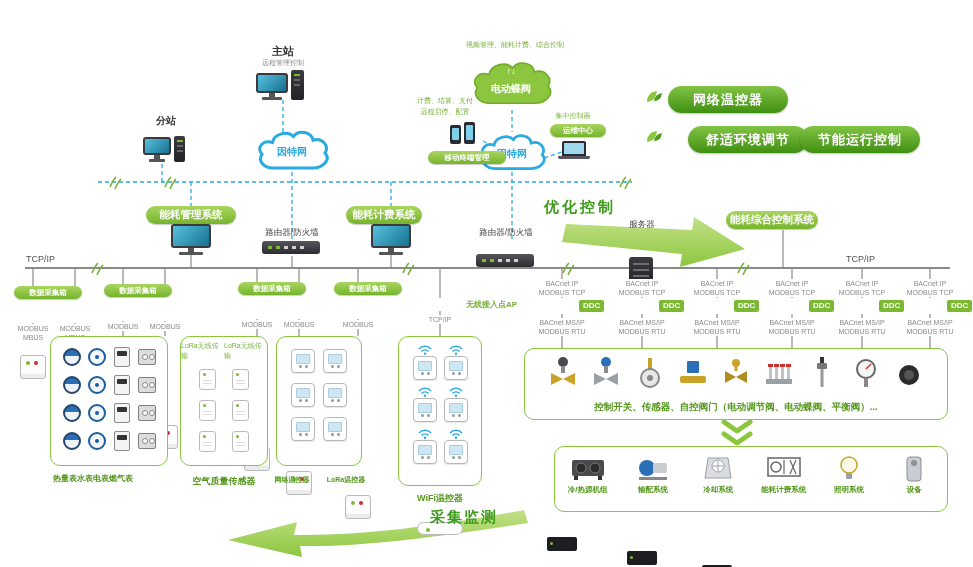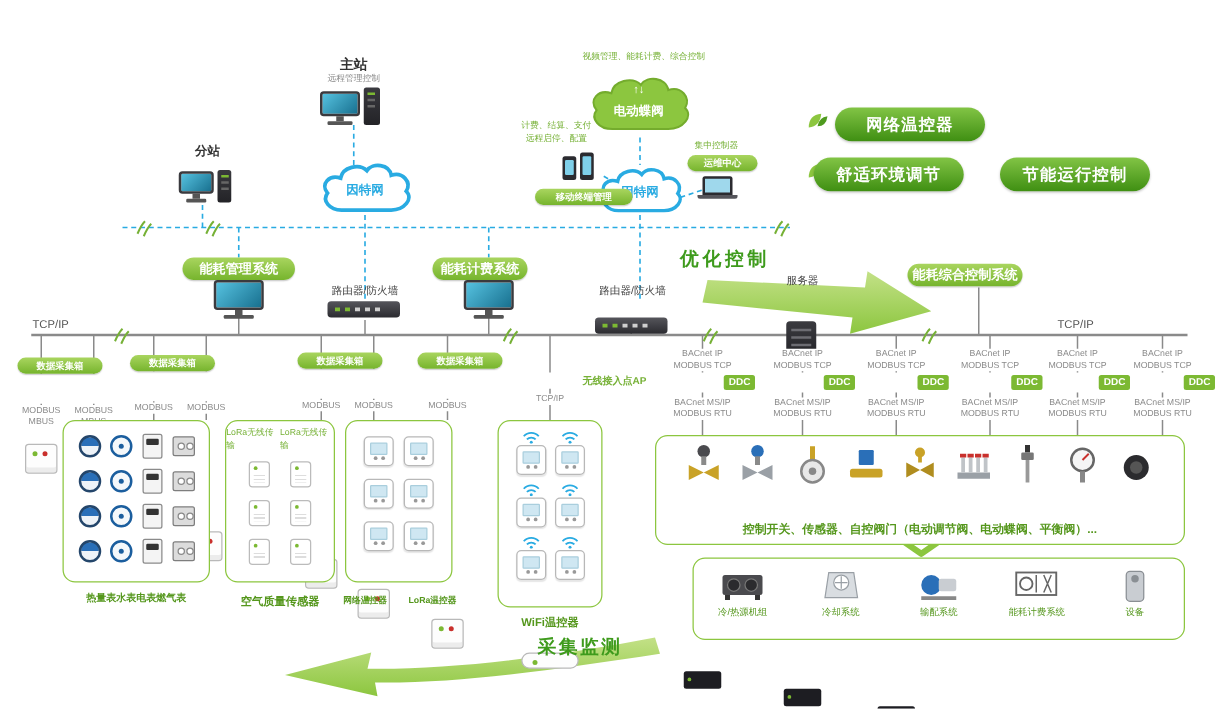--- a/index.html
+++ b/index.html
@@ -71,21 +71,21 @@
         box-shadow:0 1px 1px rgba(0,0,0,.1);position:relative}
   .thermo::before{content:"";position:absolute;left:4px;top:4px;right:4px;height:8px;background:#cfe7f2;
         border:1px solid #a9cedd;border-radius:1px}
   .thermo::after{content:"";position:absolute;left:7px;bottom:4px;width:3px;height:3px;border-radius:50%;background:#999;
         box-shadow:6px 0 0 #999}
   .wunit{display:flex;flex-direction:column;align-items:center;gap:1px}
   .vrow{display:flex;justify-content:space-evenly;align-items:flex-end;padding:6px 10px 0;height:46px}
   .vcap{position:absolute;left:0;right:0;bottom:5px;text-align:center;font-size:9.5px;font-weight:bold;color:#55971d}
   .eqrow{display:flex;width:100%;height:100%}
   .eqcol{flex:1;display:flex;flex-direction:column;align-items:center;gap:2px;padding-top:7px}
-  .eqlabel{font-size:7.5px;font-weight:normal;color:#55971d;text-align:right;line-height:1.1}
+  .eqlabel{font-size:7.5px;font-weight:bold;color:#55971d;text-align:right;line-height:1.1}
   .lora-row{display:flex;justify-content:space-around;font-size:7px;color:#76b136;padding-top:4px}
   .cloudlabel{position:absolute;left:0;width:100%;text-align:center;font-weight:bold}
 </style>
 </head>
 <body>
 
 <div id="canvas">
 
   <svg class="abs" style="left:0;top:0" width="973" height="567">
     <defs>
@@ -188,21 +188,21 @@
 
   <svg class="abs" style="left:644px;top:88px" width="20" height="16" viewBox="0 0 18 16">
     <path d="M2 14 Q2 4 12 3 Q11 13 2 14 Z" fill="#8cc63f"></path>
       <path d="M9 13 Q10 6 17 5 Q16 13 9 13 Z" fill="#4e9a1e"></path>
   </svg>
   <div class="abs badge" style="left:668px;top:86px">网络温控器</div>
   <svg class="abs" style="left:644px;top:128px" width="20" height="16" viewBox="0 0 18 16">
     <path d="M2 14 Q2 4 12 3 Q11 13 2 14 Z" fill="#8cc63f"></path>
       <path d="M9 13 Q10 6 17 5 Q16 13 9 13 Z" fill="#4e9a1e"></path>
   </svg>
-  <div class="abs badge" style="left:651px;top:126px">舒适环境调节</div>
+  <div class="abs badge" style="left:688px;top:126px">舒适环境调节</div>
   <div class="abs badge" style="left:800px;top:126px">节能运行控制</div>
 
   <div class="abs ctr t11 bold" style="left:261px;top:44px;width:44px">主站</div>
   <div class="abs ctr" style="left:251px;top:58px;width:64px;font-size:7px;color:#8a8a8a">远程管理控制</div>
   <div class="abs" style="left:256px;top:70px;display:flex;align-items:flex-end;gap:3px">
     <div class="monitor" style="width:32px">
         <div class="scr" style="height:20px"></div>
         <div class="neck"></div>
         <div class="base"></div>
       </div>
@@ -370,21 +370,21 @@
       <i class="m1"></i>
         <i class="m2"></i>
         <i class="m3"></i>
         <i class="m4"></i>
       <i class="m1"></i>
         <i class="m2"></i>
         <i class="m3"></i>
         <i class="m4"></i>
     </div>
   </div>
-  <div class="abs" style="left:50px;top:473px;width:118px;display:flex;justify-content:center;padding:0 3px">
+  <div class="abs" style="left:50px;top:473px;width:118px;display:flex;justify-content:flex-start;padding:0 3px">
     <span class="grnb t8">热量表</span>
     <span class="grnb t8">水表</span>
     <span class="grnb t8">电表</span>
     <span class="grnb t8">燃气表</span>
   </div>
 
   <div class="abs gbox" style="left:180px;top:336px;width:88px;height:130px">
     <div class="lora-row">
       <span>LoRa无线传输</span>
       <span>LoRa无线传输</span>
@@ -460,21 +460,21 @@
             <path d="M1 4 A8 8 0 0 1 13 4" fill="none" stroke="#29abe2" stroke-width="1.5"></path>
             <path d="M3.5 6.5 A5 5 0 0 1 10.5 6.5" fill="none" stroke="#29abe2" stroke-width="1.5"></path>
             <circle cx="7" cy="8.8" r="1.2" fill="#29abe2"></circle>
           </svg>
         <i class="thermo"></i>
         </span>
     </div>
   </div>
   <div class="abs ctr grnb t9" style="left:398px;top:492px;width:84px">WiFi温控器</div>
 
-  <div class="abs gbox" style="left:524px;top:348px;width:424px;height:88px">
+  <div class="abs gbox" style="left:524px;top:348px;width:424px;height:72px">
     <div class="vrow">
       <span><svg width="30" height="36" viewBox="0 0 30 36">
             <circle cx="15" cy="7" r="5" fill="#4a4a4e"></circle>
             <rect x="13" y="11" width="4" height="7" fill="#8a8a8a"></rect>
             <path d="M3 18 L15 24 L3 30 Z" fill="#c9a227"></path>
             <path d="M27 18 L15 24 L27 30 Z" fill="#c9a227"></path>
           </svg></span>
       <span><svg width="30" height="36" viewBox="0 0 30 36">
             <circle cx="15" cy="7" r="5" fill="#2a6fb8"></circle>
             <rect x="13" y="11" width="4" height="7" fill="#8a8a8a"></rect>
@@ -532,44 +532,51 @@
             <rect x="2" y="6" width="32" height="16" fill="#4a4a4e" rx="2"></rect>
             <circle cx="11" cy="14" r="5" fill="#2b2b2e" stroke="#777"></circle>
             <circle cx="25" cy="14" r="5" fill="#2b2b2e" stroke="#777"></circle>
             <rect x="4" y="22" width="4" height="4" fill="#333"></rect>
             <rect x="28" y="22" width="4" height="4" fill="#333"></rect>
           </svg>
         <span class="eqlabel">冷/热源机组</span>
       </div>
       <div class="eqcol">
         <svg width="36" height="30" viewBox="0 0 36 30">
+            <circle cx="12" cy="14" r="8" fill="#2a6fb8"></circle>
+            <rect x="18" y="9" width="14" height="10" fill="#c9cdd2" rx="2"></rect>
+            <rect x="4" y="23" width="28" height="3" fill="#888"></rect>
+          </svg>
+        <span class="eqlabel">输配系统</span>
+      </div>
+      <div class="eqcol">
+        <svg width="36" height="30" viewBox="0 0 36 30">
             <path d="M8 4 H28 L31 24 H5 Z" fill="#d9dde1" stroke="#9aa0a6"></path>
             <circle cx="18" cy="12" r="6" fill="#fff" stroke="#9aa0a6"></circle>
             <path d="M18 7 V17 M13 12 H23" stroke="#9aa0a6" fill="none"></path>
           </svg>
         <span class="eqlabel">冷却系统</span>
-      </div>
-      <div class="eqcol">
-        <svg width="36" height="30" viewBox="0 0 36 30">
-            <circle cx="12" cy="14" r="8" fill="#2a6fb8"></circle>
-            <rect x="18" y="9" width="14" height="10" fill="#c9cdd2" rx="2"></rect>
-            <rect x="4" y="23" width="28" height="3" fill="#888"></rect>
-          </svg>
-        <span class="eqlabel">输配系统</span>
       </div>
       <div class="eqcol">
         <svg width="36" height="30" viewBox="0 0 36 30">
             <rect x="2" y="4" width="32" height="18" fill="none" stroke="#666" stroke-width="1.5"></rect>
             <circle cx="10" cy="13" r="5" fill="none" stroke="#666" stroke-width="1.5"></circle>
             <path d="M18 6 V20 M24 6 L30 20 M30 6 L24 20" stroke="#666" stroke-width="1.2" fill="none"></path>
           </svg>
         <span class="eqlabel">能耗计费系统</span>
       </div>
       <div class="eqcol">
         <svg width="36" height="30" viewBox="0 0 36 30">
+            <circle cx="18" cy="11" r="8" fill="#fffbe8" stroke="#c9a227" stroke-width="1.5"></circle>
+            <rect x="15" y="19" width="6" height="6" fill="#9aa0a6" rx="1"></rect>
+          </svg>
+        <span class="eqlabel">照明系统</span>
+      </div>
+      <div class="eqcol">
+        <svg width="36" height="30" viewBox="0 0 36 30">
             <rect x="11" y="3" width="14" height="24" fill="#c9cdd2" stroke="#8a8f94" rx="3"></rect>
             <circle cx="18" cy="9" r="3" fill="#8a8f94"></circle>
           </svg>
         <span class="eqlabel">设备</span>
       </div>
     </div>
   </div>
 
   <div class="abs optimize" style="left:430px;top:508px;width:110px;letter-spacing:2px">采集监测</div>
 

